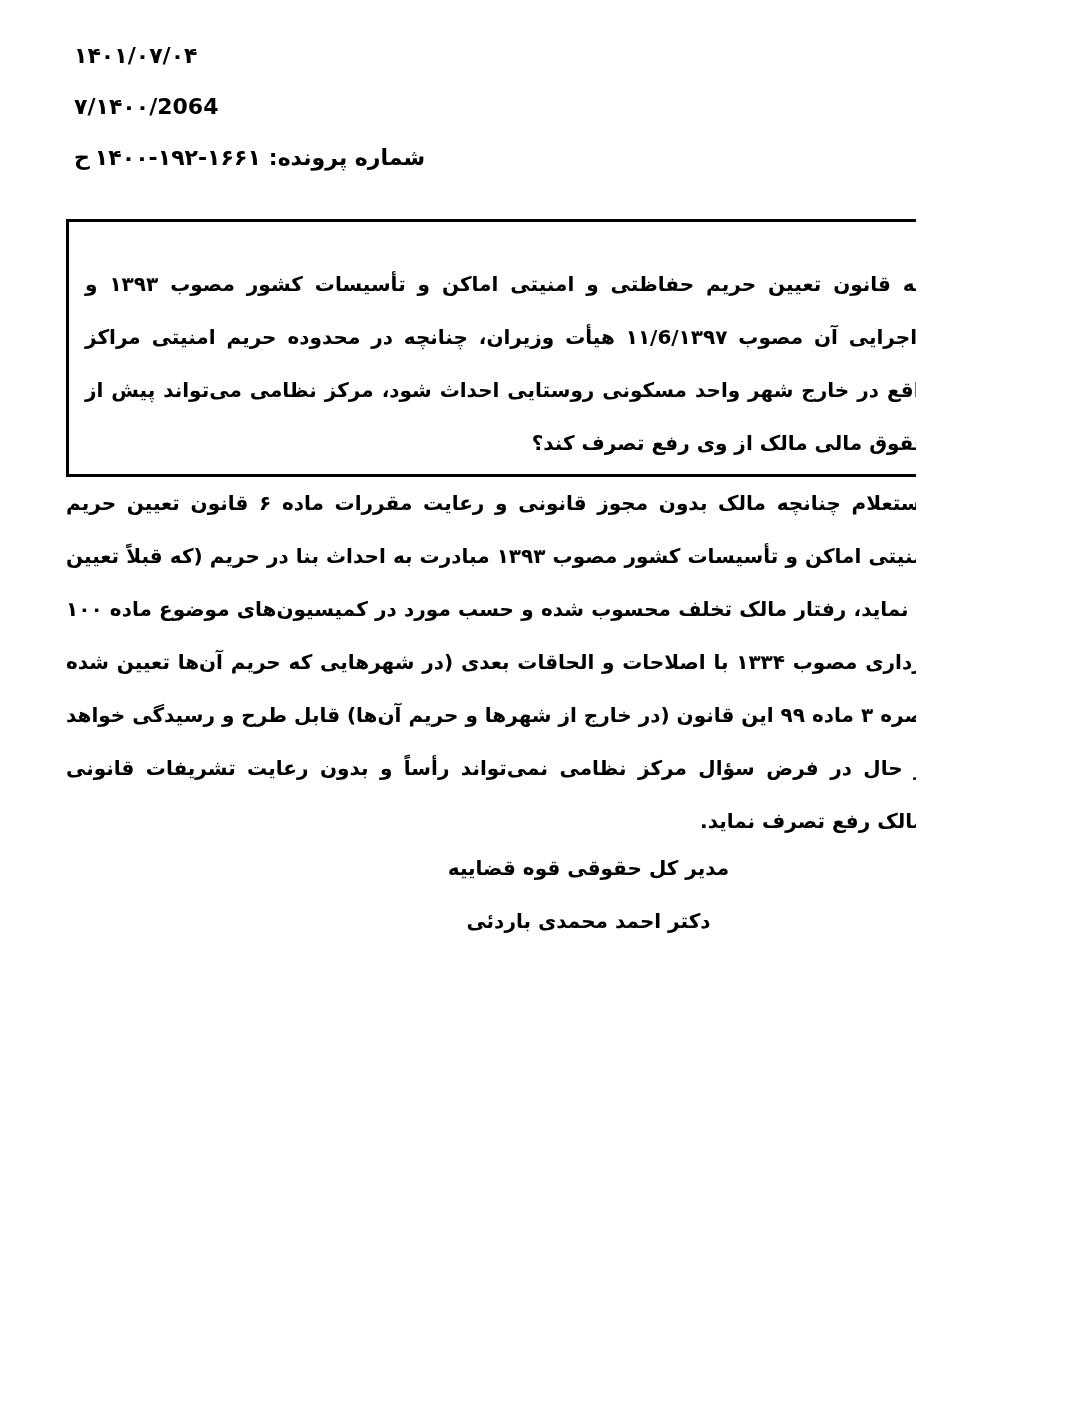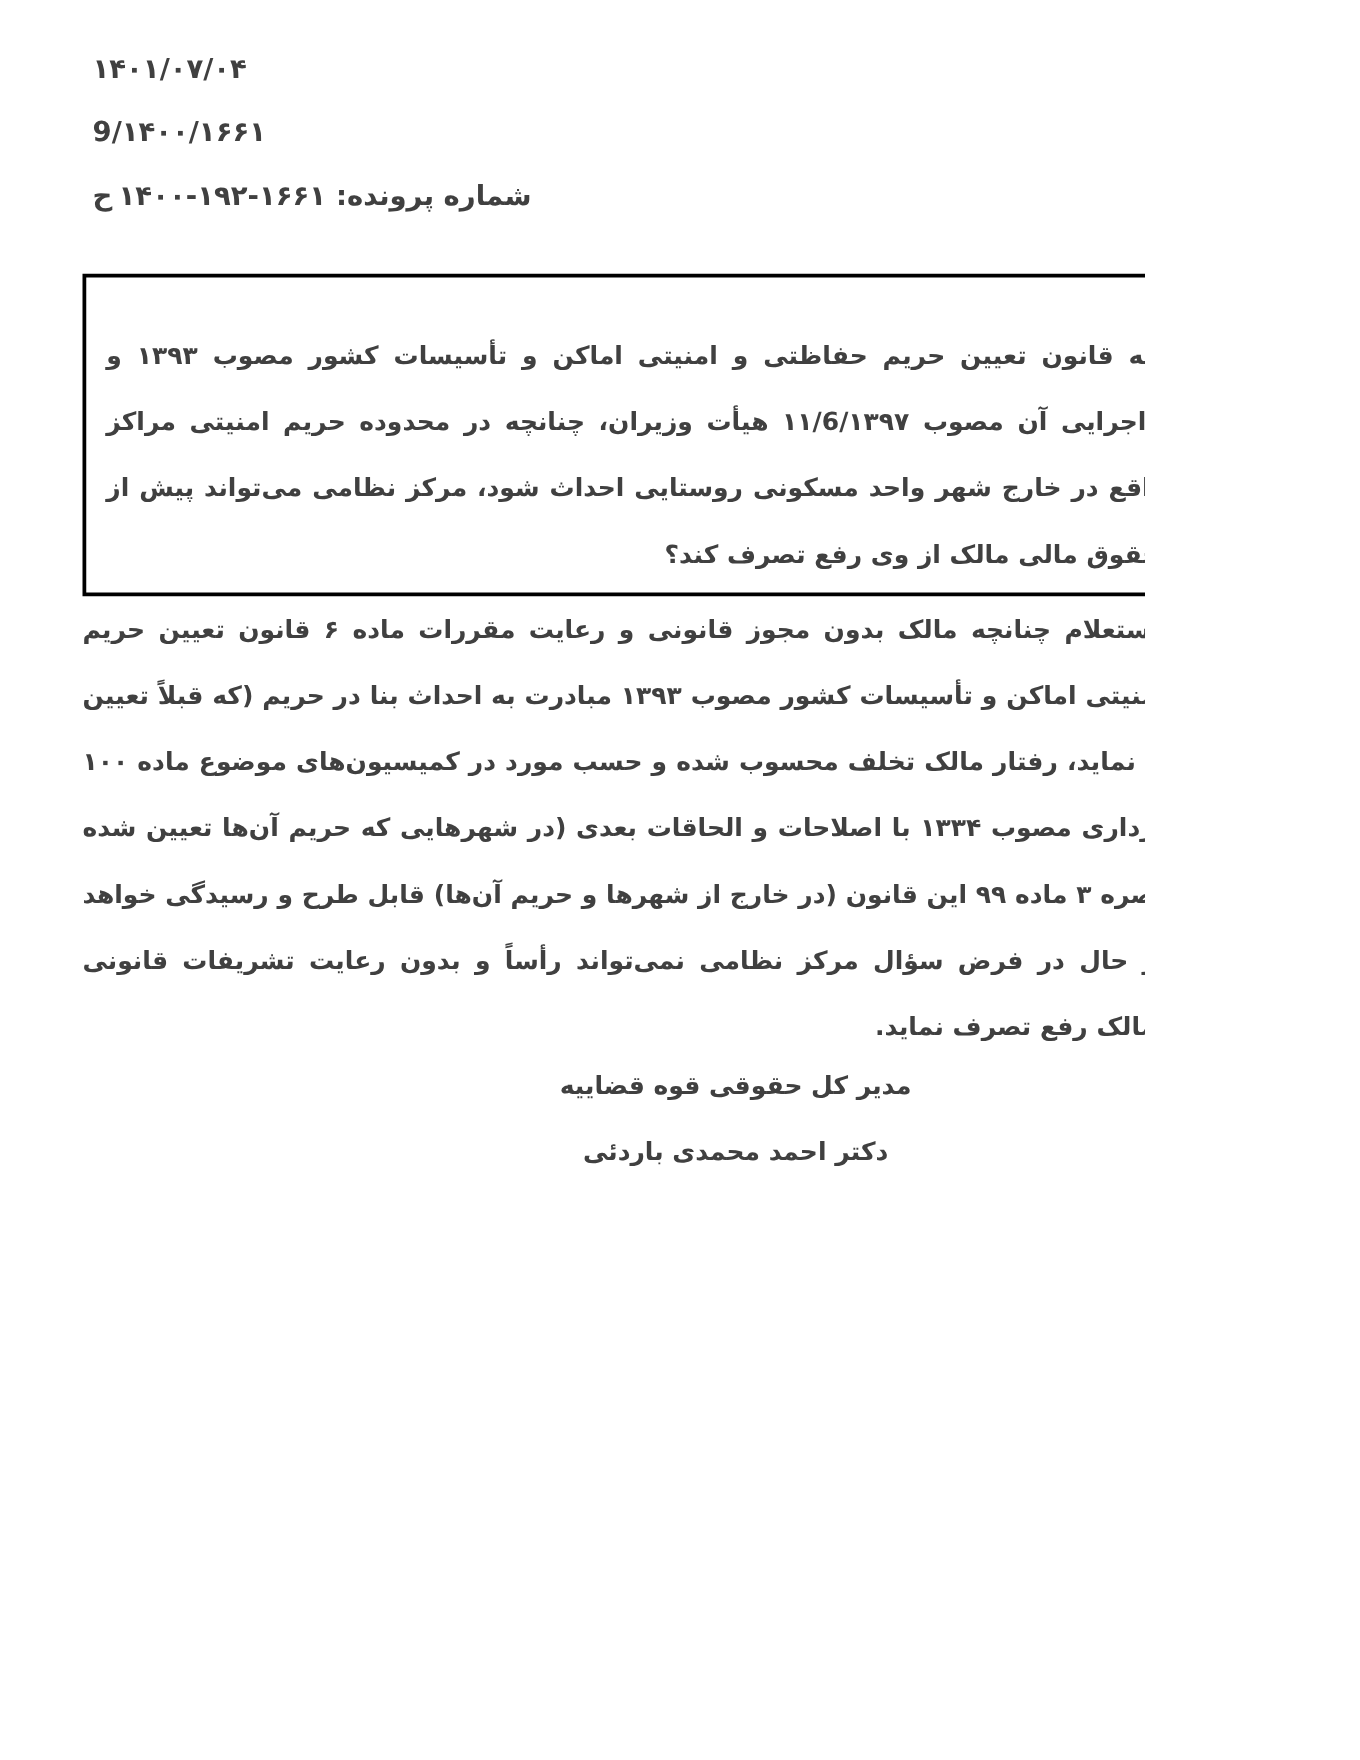--- a/index.html
+++ b/index.html
@@ -3,21 +3,21 @@
 <meta charset="utf-8">
 <style>
   * { box-sizing: border-box; }
   html, body { margin: 0; padding: 0; background: #ffffff; }
 
   .page {
     position: relative;
     width: 916px;
     height: 1408px;
     background: #ffffff;
-    color: #404040;
+    color: #000000;
     font-family: "DejaVu Sans", sans-serif;
     font-weight: bold;
     overflow: hidden;
   }
 
   
   .header {
     margin: 30px 0 0 74px;
     direction: rtl;
     text-align: left;
@@ -77,21 +77,21 @@
     line-height: 53px;
   }
 </style>
 </head>
 <body>
 
 <div class="page">
 
   <div class="header">
     <div class="header-line">۱۴۰۱/۰۷/۰۴</div>
-    <div class="header-line">9/۱۴۰۰/۱۶۶۱</div>
+    <div class="header-line">۷/۱۴۰۰/2064</div>
     <div class="header-line">
       <span>شماره پرونده:</span><span class="num-ltr">۱۴۰۰-۱۹۲-۱۶۶۱</span><span>ح</span>
     </div>
   </div>
 
   <div class="question-box">
     <div class="section-heading">استعلام:</div>
     <div class="body-text">با توجه به قانون تعیین حریم حفاظتی و امنیتی اماکن و تأسیسات کشور مصوب ۱۳۹۳ و آیین‌نامه اجرایی آن مصوب ۱۱/6/۱۳۹۷ هیأت وزیران، چنانچه در محدوده حریم امنیتی مراکز نظامی واقع در خارج شهر واحد مسکونی روستایی احداث شود، مرکز نظامی می‌تواند پیش از پرداخت حقوق مالی مالک از وی رفع تصرف کند؟</div>
   </div>
 

